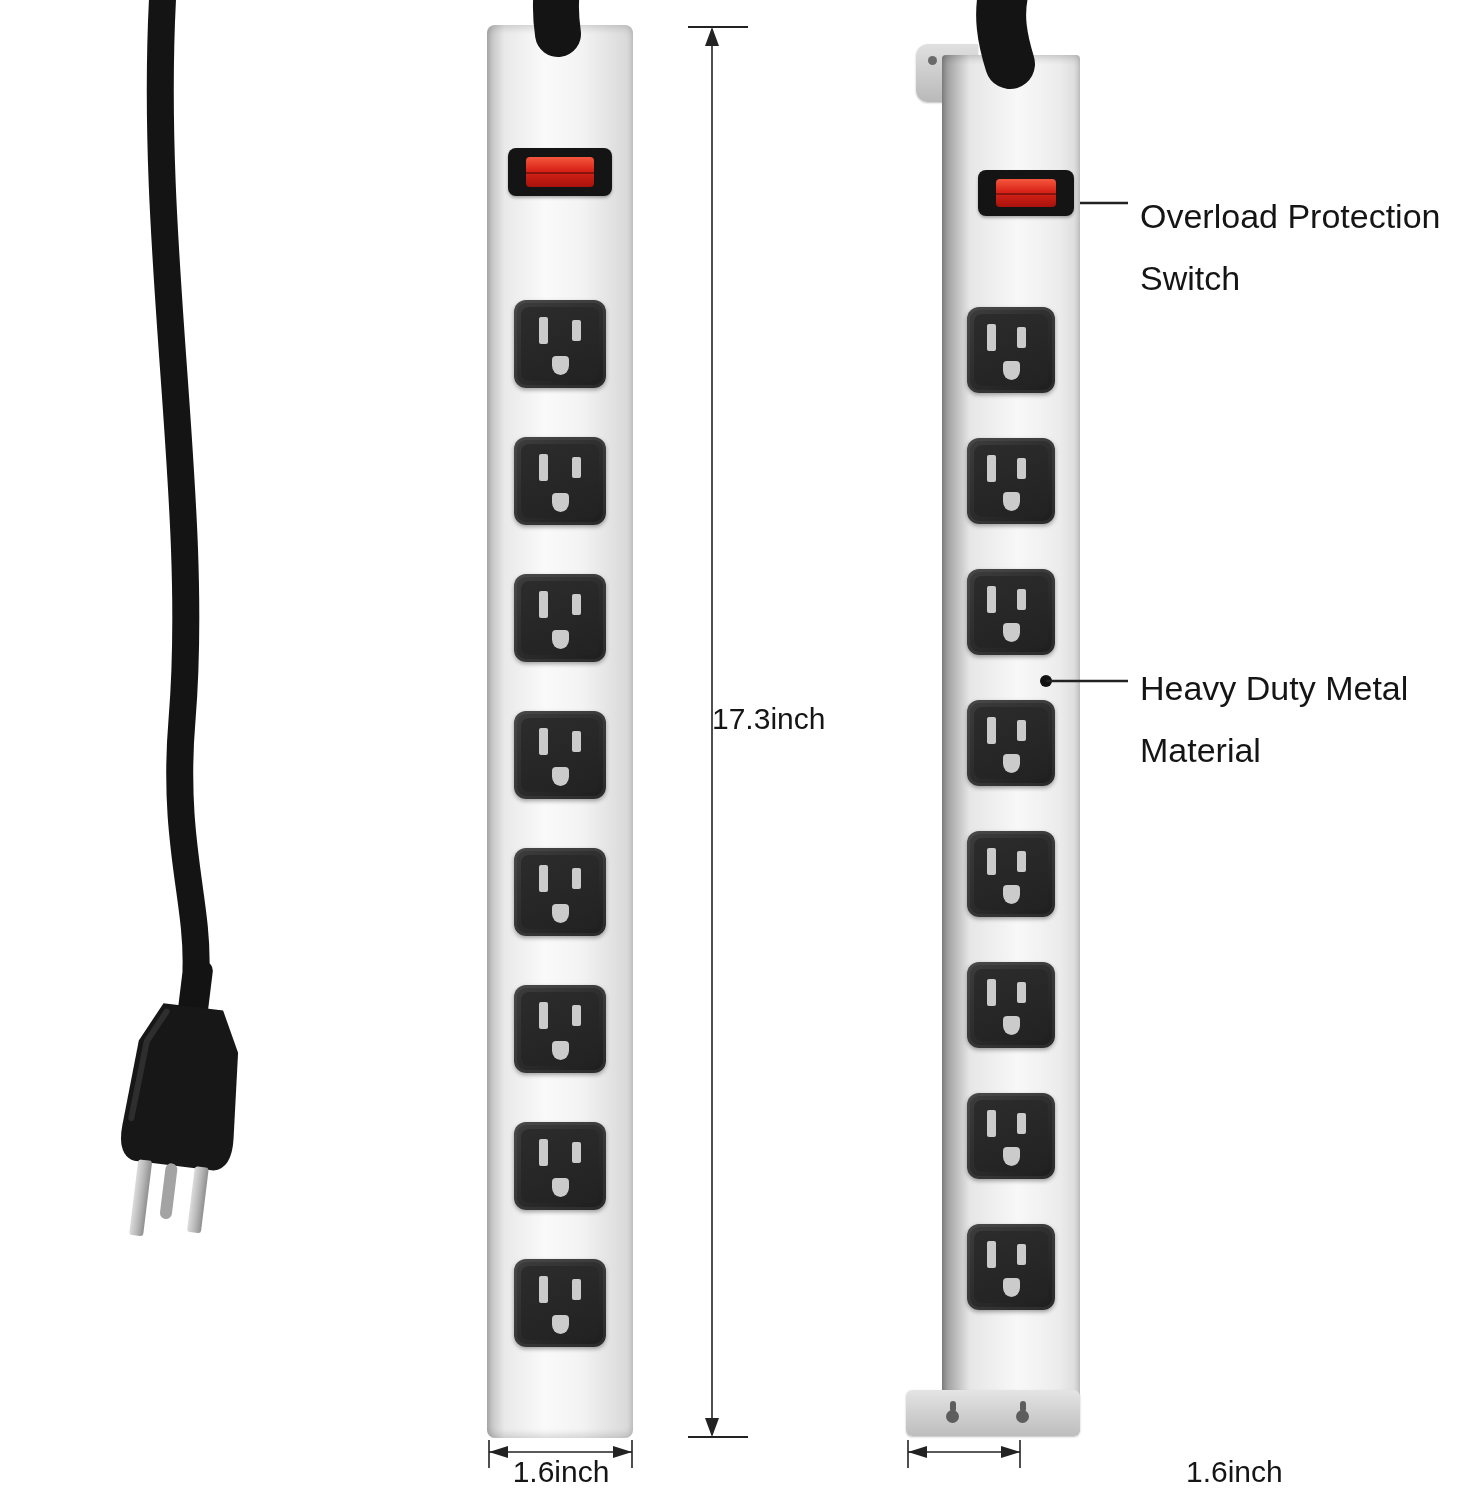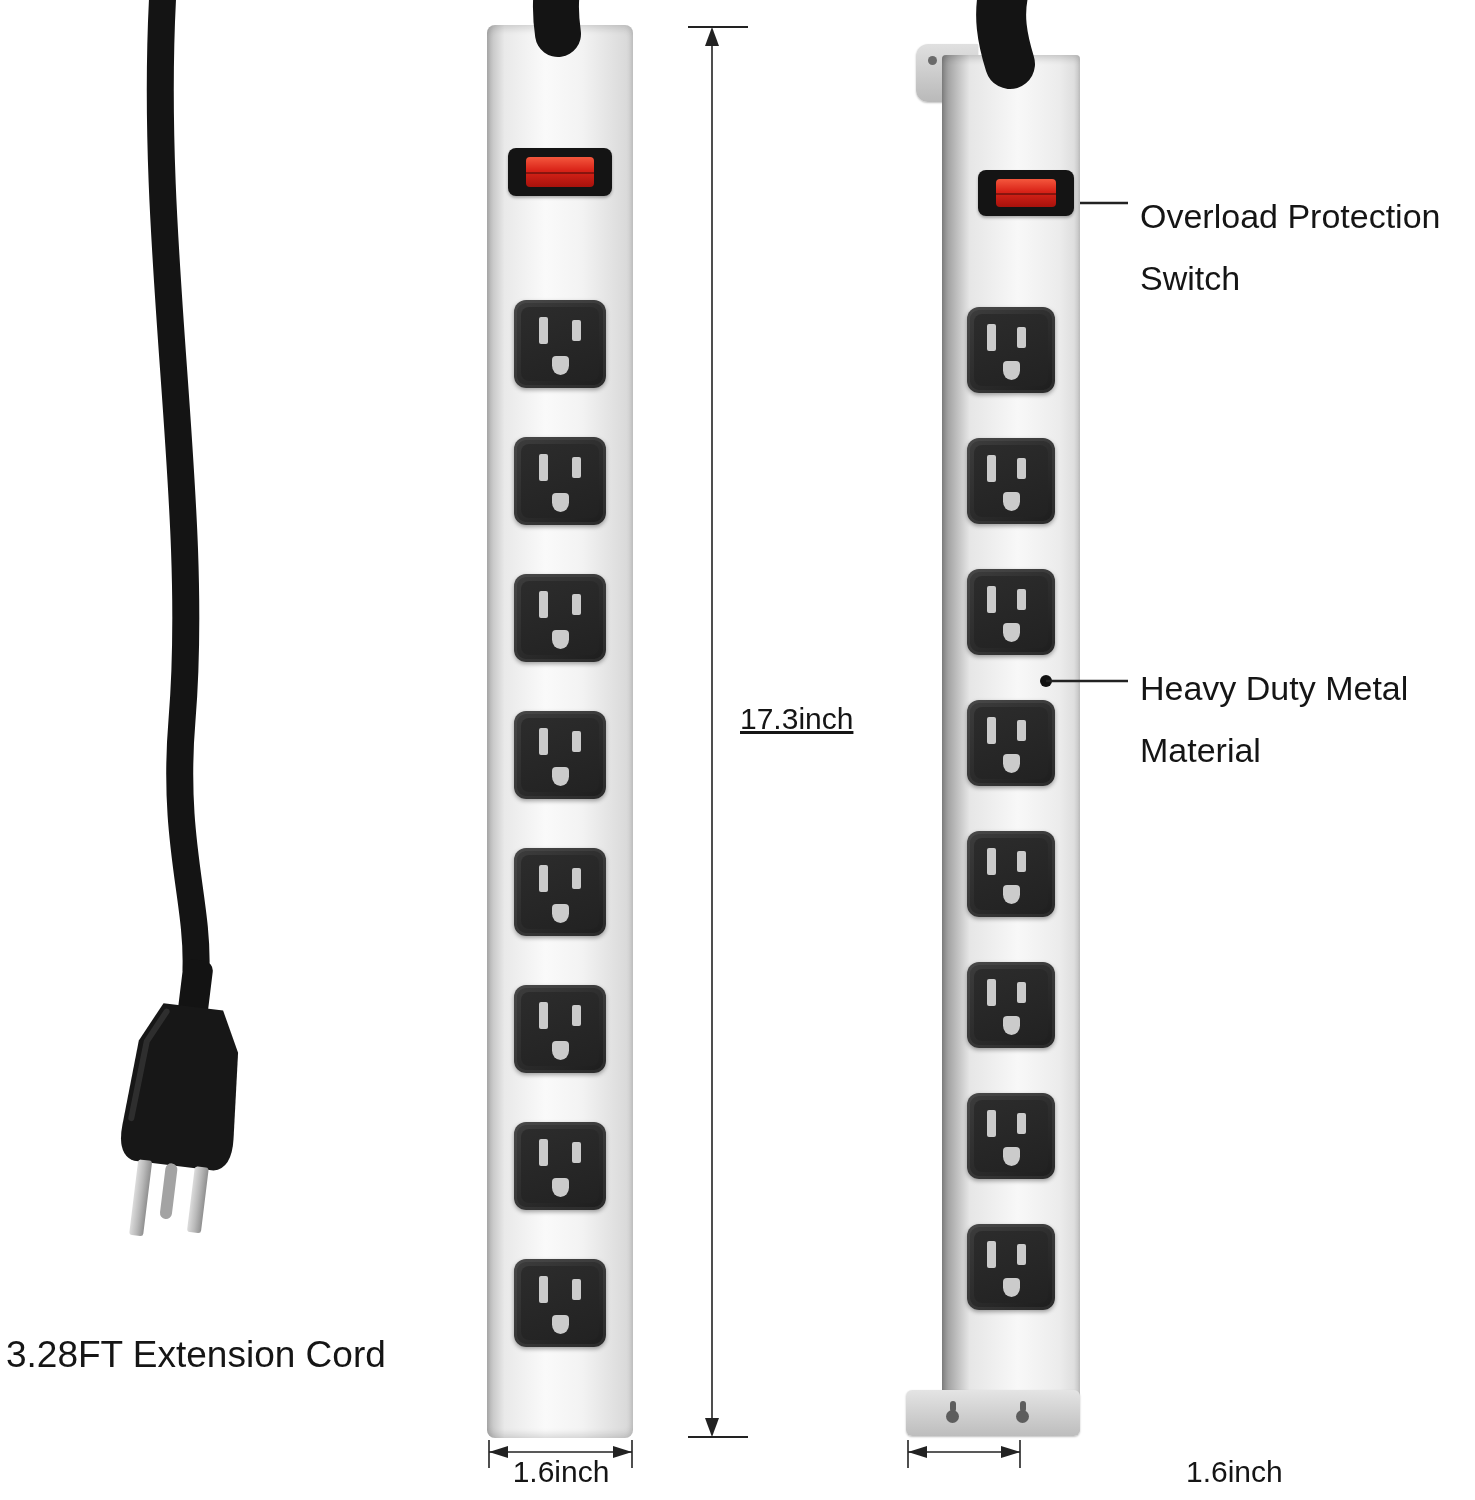--- a/index.html
+++ b/index.html
@@ -2,21 +2,21 @@
 <html><head>
 <meta charset="utf-8">
 <style>
   html,body{margin:0;padding:0;background:#fff;}
   .page{position:relative;width:1475px;height:1500px;background:#ffffff;overflow:hidden;
         font-family:"Liberation Sans",sans-serif;color:#151515;}
 
   
   .label{position:absolute;z-index:10;color:#151515;}
   .label-cord{left:6px;top:1334px;font-size:37px;}
-  .label-height{left:740px;top:702px;font-size:30px;text-decoration:underline;}
+  .label-height{left:712px;top:702px;font-size:30px;}
   .label-wfront{left:488px;top:1455px;width:146px;text-align:center;font-size:30px;}
   .label-wside{left:1186px;top:1455px;font-size:30px;}
   .label-callout{width:345px;font-size:34px;line-height:1.82;}
   .label-overload{left:1140px;top:186px;}
   .label-material{left:1140px;top:658px;}
 
   
   .strip-front{position:absolute;left:487px;top:25px;width:146px;height:1413px;border-radius:8px;
     background:linear-gradient(90deg,#b9b9b9 0%,#e9e9e9 12%,#fafafa 40%,#f3f3f3 65%,#d6d6d6 100%);
     box-shadow:inset 0 4px 6px rgba(0,0,0,.12), inset 0 -4px 6px rgba(0,0,0,.12);z-index:2;}
@@ -224,20 +224,19 @@
           <span class="ground"></span>
         </div>
         <div class="outlet">
           <span class="slot slot-l"></span>
           <span class="slot slot-r"></span>
           <span class="ground"></span>
         </div>
       </div>
   </div>
 
-  <div class="label label-cord">3.28FT Extension Cord</div>
   <div class="label label-height">17.3inch</div>
   <div class="label label-wfront">1.6inch</div>
   <div class="label label-wside">1.6inch</div>
   <div class="label label-callout label-overload">Overload Protection Switch</div>
   <div class="label label-callout label-material">Heavy Duty Metal Material</div>
 
 </div>
 
 </body></html>

